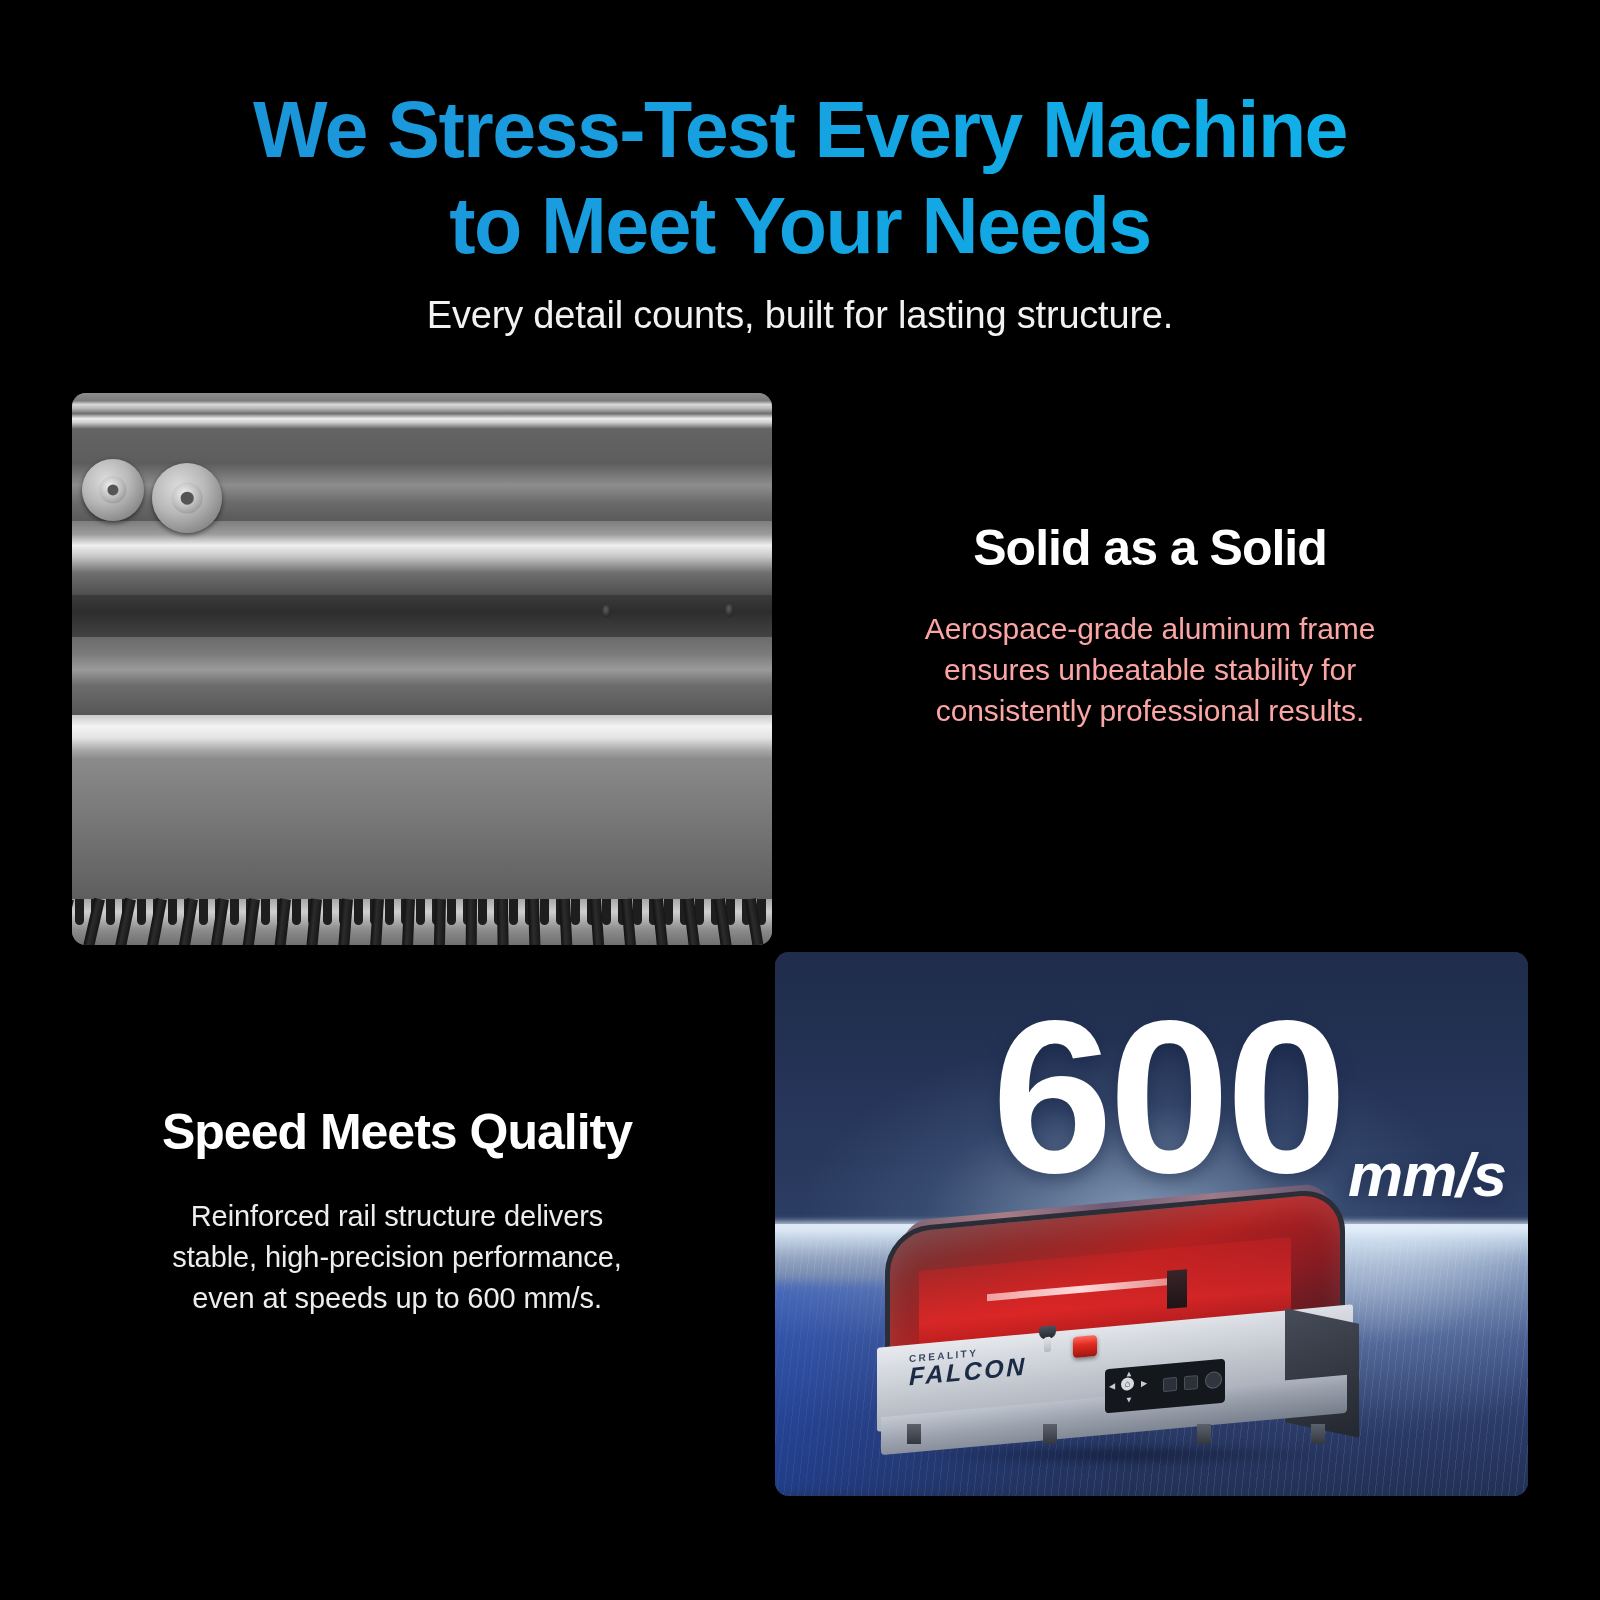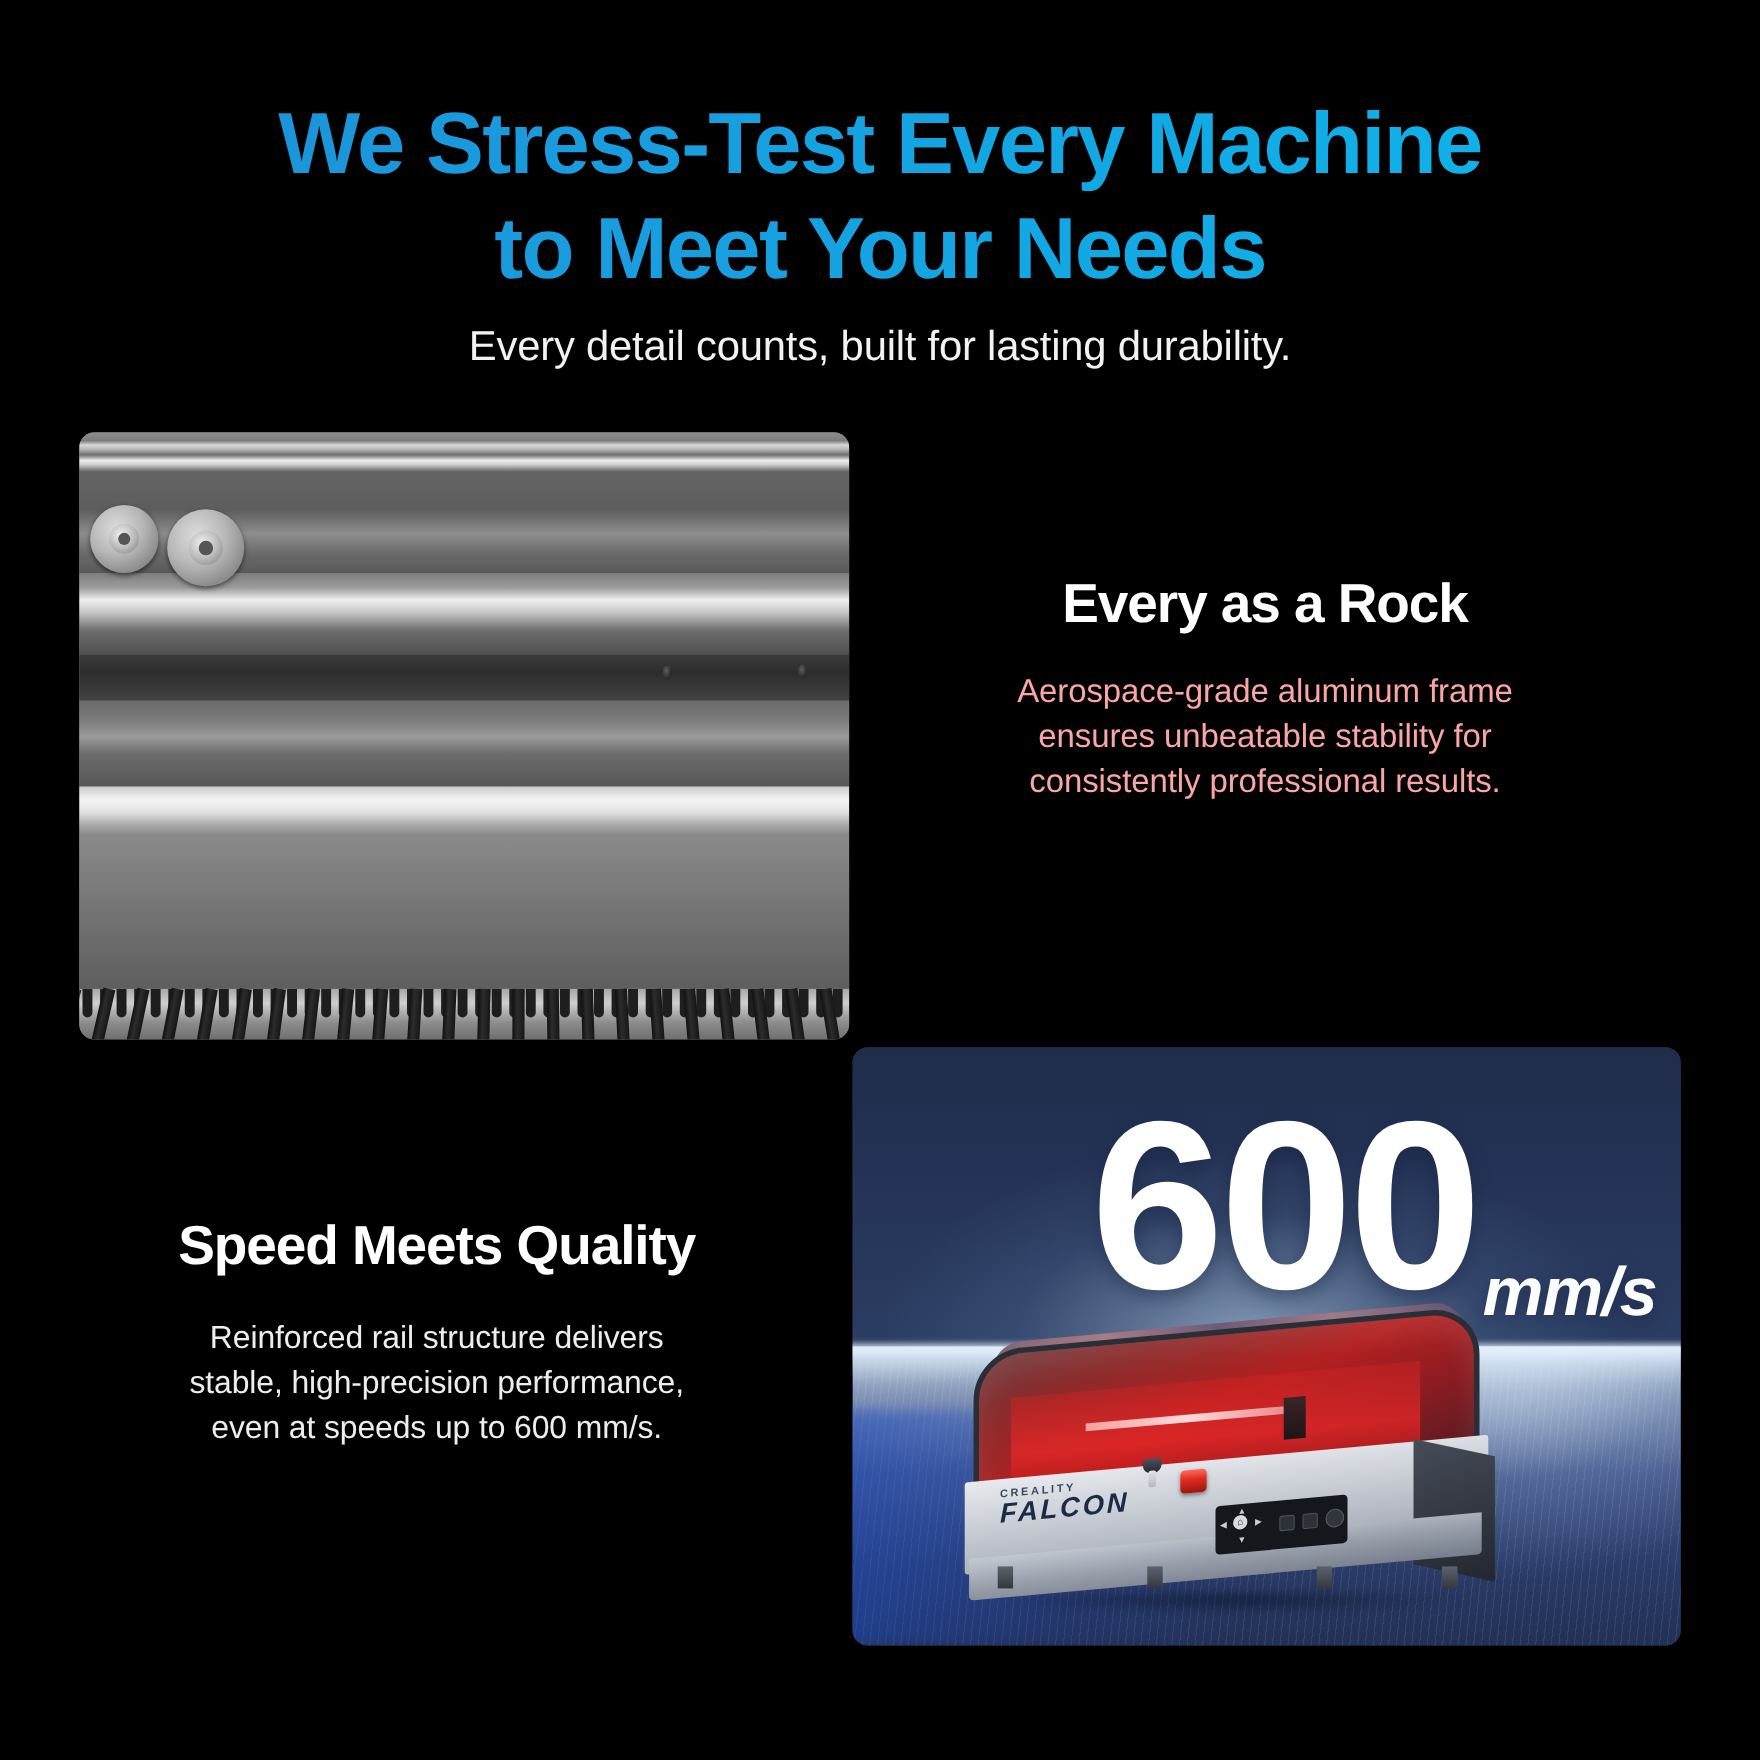--- a/index.html
+++ b/index.html
@@ -301,21 +301,21 @@
   }
 </style>
 </head>
 <body>
 
 <div class="page">
 
   <h1 class="headline">We Stress-Test Every Machine
 to Meet Your Needs</h1>
 
-  <p class="subtitle">Every detail counts, built for lasting durability.</p>
+  <p class="subtitle">Every detail counts, built for lasting structure.</p>
 
   <div class="rail-photo">
     <div class="rail-top"></div>
     <div class="rail-mid"></div>
     <div class="rail-gap"></div>
     <div class="rail-lower"></div>
     <div class="rail-bright"></div>
     <div class="rail-face"></div>
 
     <div class="pulley" style="left:10px; top:66px; width:62px; height:62px;">
@@ -400,21 +400,21 @@
         <i style="left: 487px; transform: rotate(-2.85deg);"></i>
         <i style="left: 518px; transform: rotate(-3.9deg);"></i>
         <i style="left: 549px; transform: rotate(-4.95deg);"></i>
         <i style="left: 580px; transform: rotate(-6deg);"></i>
         <i style="left: 611px; transform: rotate(-7.05deg);"></i>
         <i style="left: 642px; transform: rotate(-8.1deg);"></i>
         <i style="left: 673px; transform: rotate(-9.15deg);"></i>
       </div>
   </div>
 
-  <h2 class="rock-title">Every as a Rock</h2>
+  <h2 class="rock-title">Solid as a Solid</h2>
   <p class="rock-body">Aerospace-grade aluminum frame
 ensures unbeatable stability for
 consistently professional results.</p>
 
   <h2 class="speed-title">Speed Meets Quality</h2>
   <p class="speed-body">Reinforced rail structure delivers
 stable, high-precision performance,
 even at speeds up to 600 mm/s.</p>
 
   <div class="product-photo">

